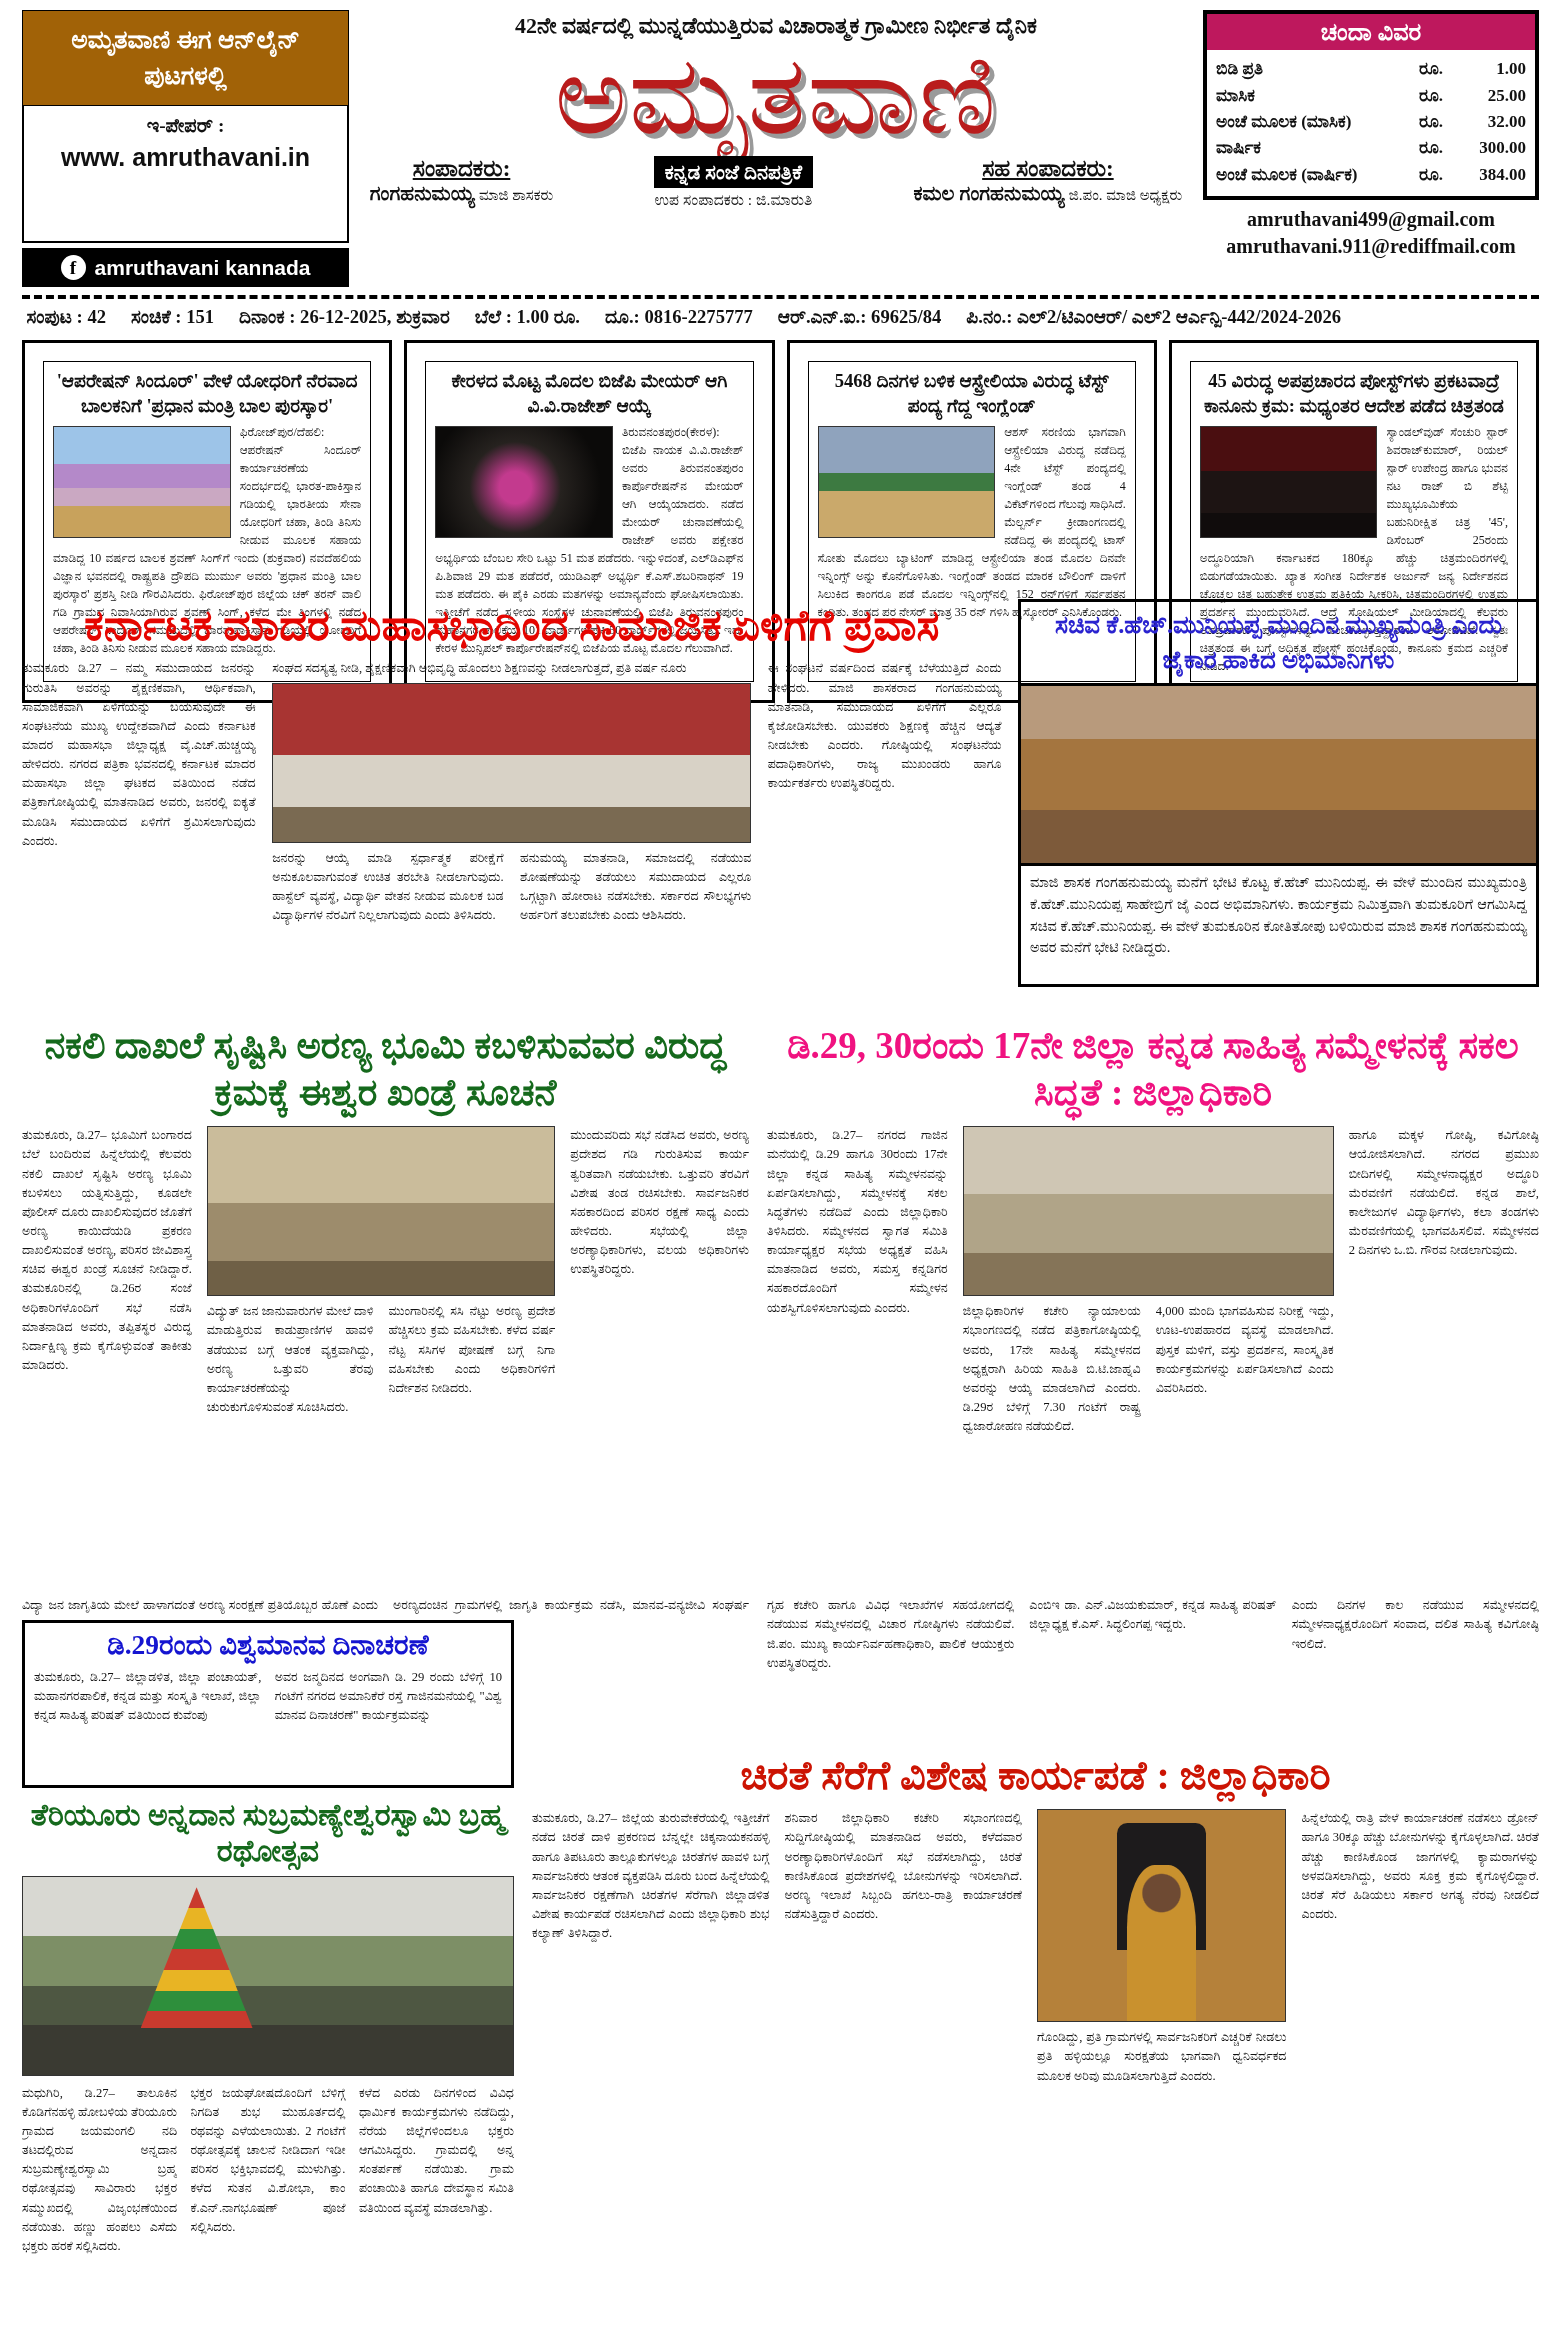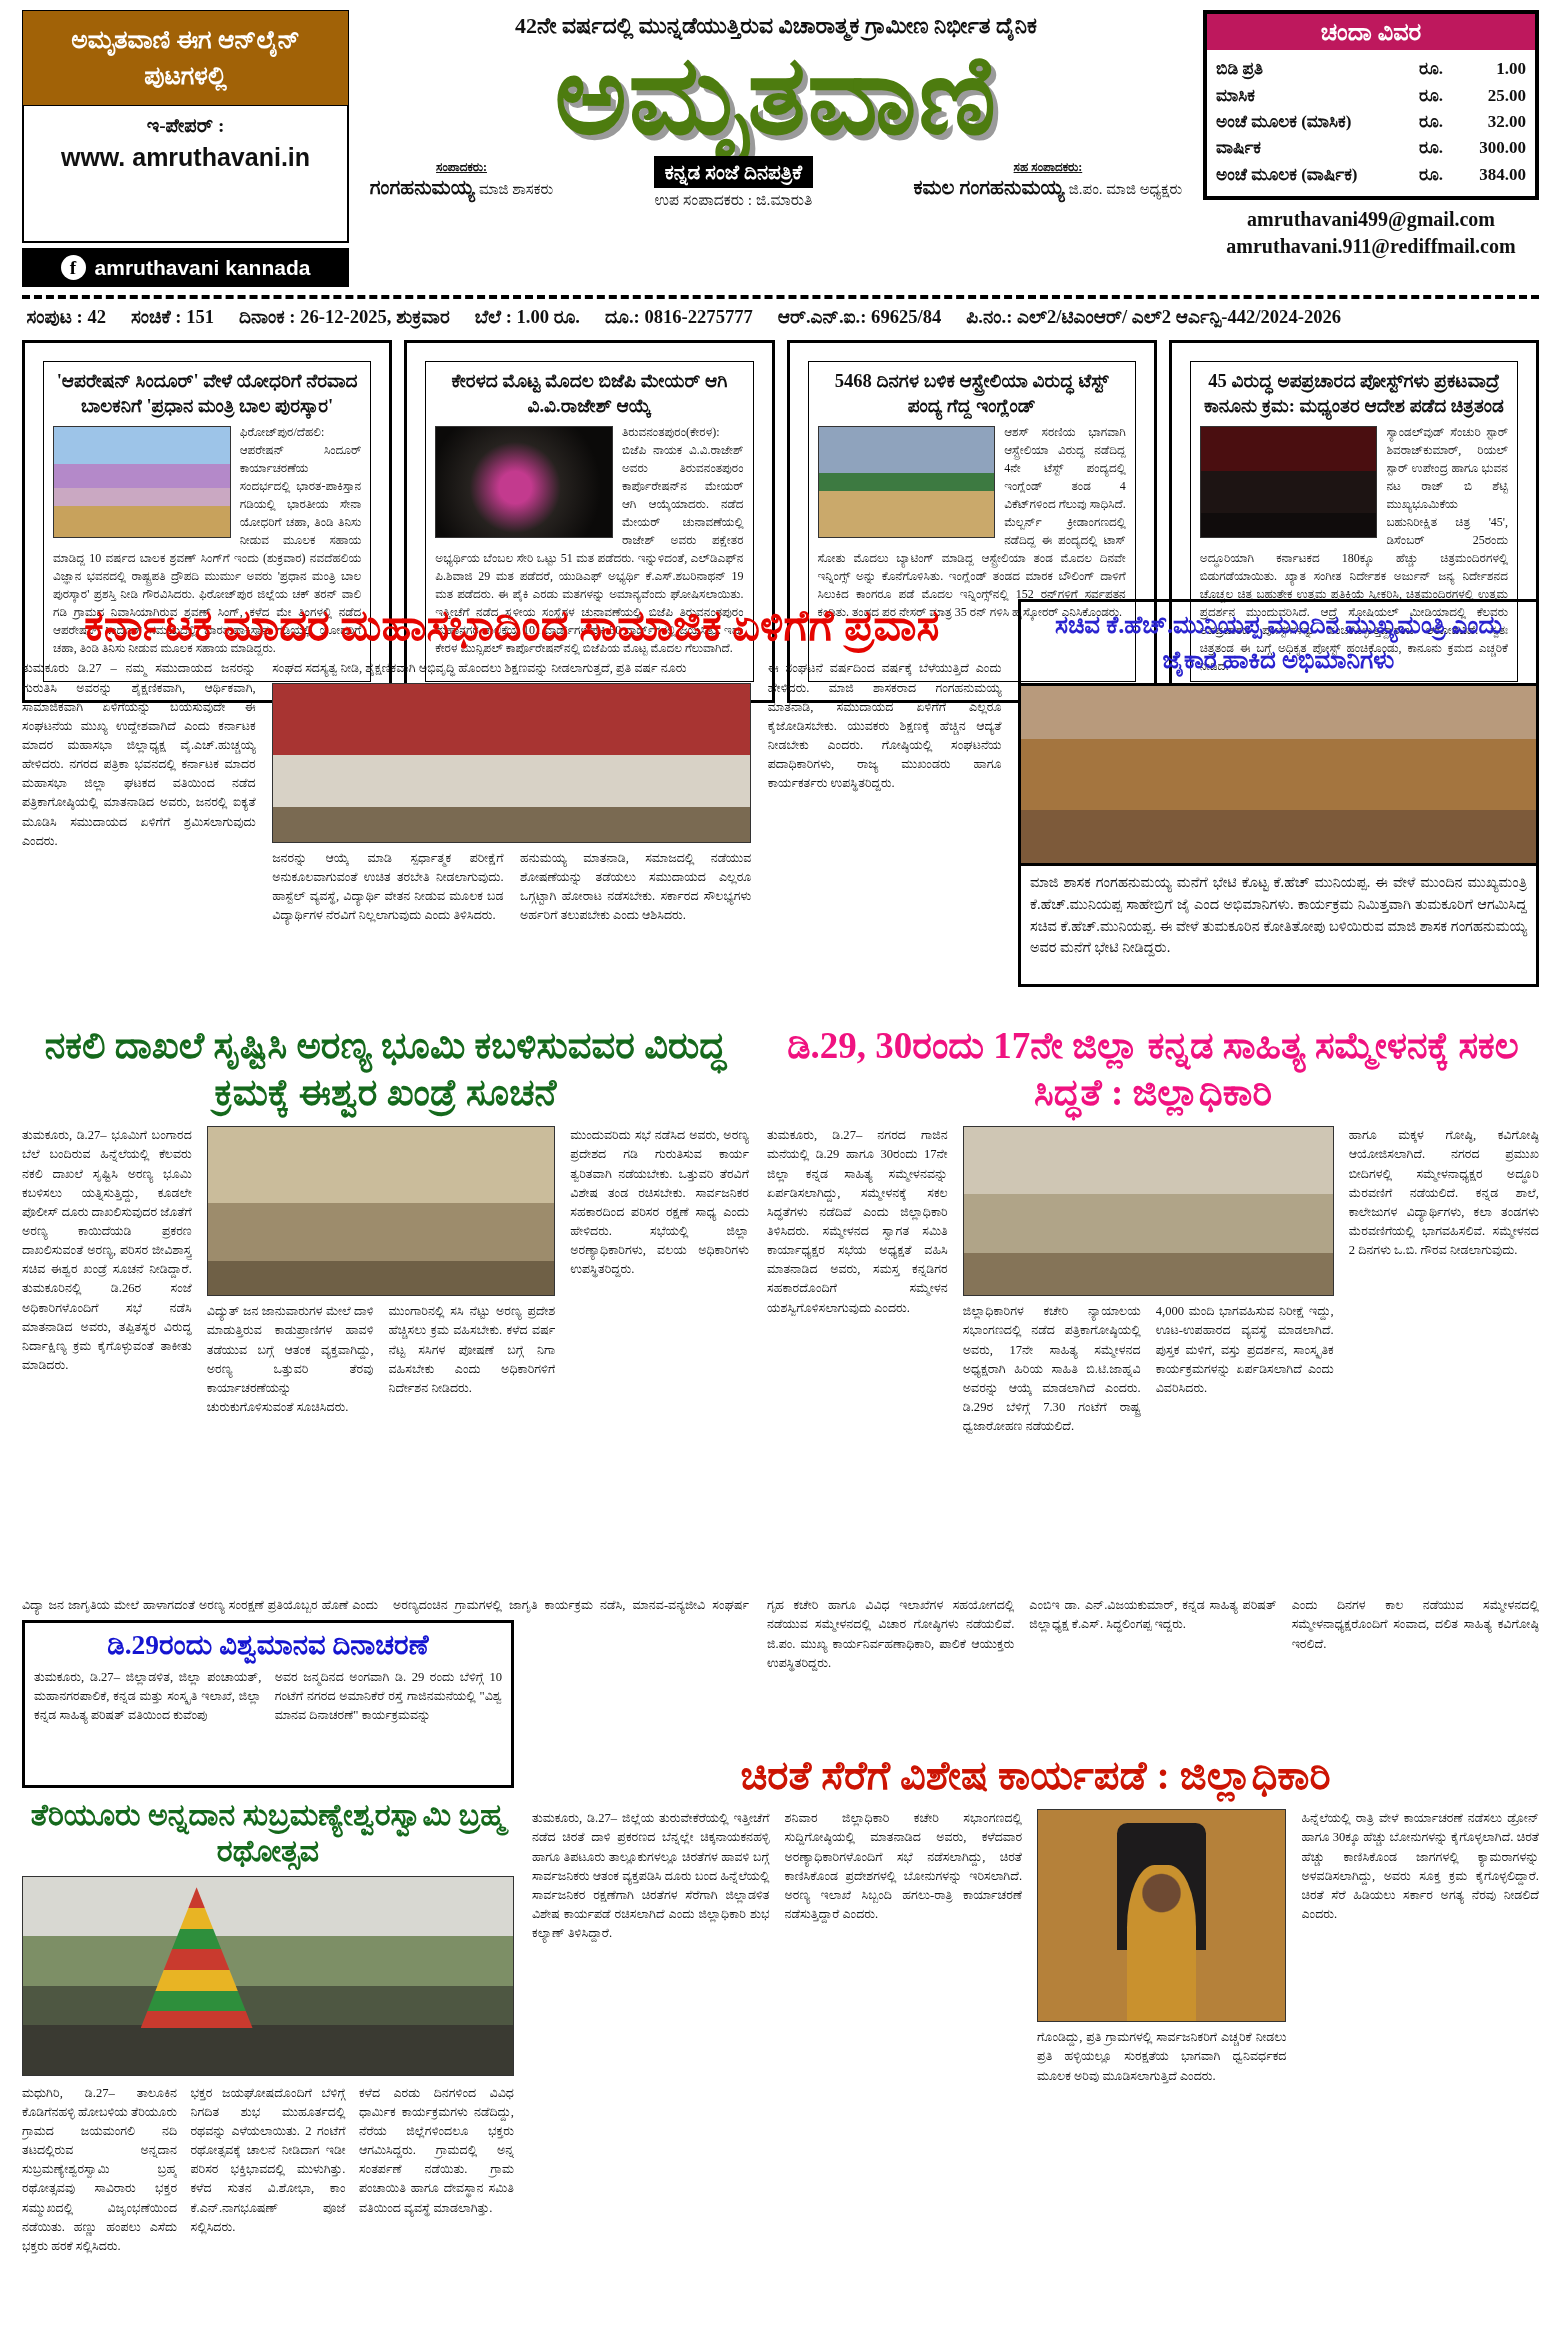--- a/index.html
+++ b/index.html
@@ -12,25 +12,25 @@
               line-height:1.45;padding:10.4px 4.5px;border:1.5px solid #000;}
   .epaper-box{border:2.2px solid #000;border-top:none;text-align:center;padding:9px 3px 7.4px;flex:1;}
   .epaper-label{font-size:19.3px;font-weight:bold;}
   .website{font-size:25px;font-weight:bold;font-family:"Liberation Sans",sans-serif;margin-top:6px;}
   .fb-bar{background:#000;color:#fff;display:flex;align-items:center;gap:9px;justify-content:center;
           font-size:21px;font-weight:bold;font-family:"Liberation Sans",sans-serif;padding:7.4px 3px;margin-top:4.5px;}
   .fb-icon{width:25px;height:25px;border-radius:50%;background:#fff;color:#000;display:inline-flex;
            align-items:center;justify-content:center;font-weight:bold;font-size:19.3px;font-family:"Liberation Serif",serif;}
   .hdr-center{flex:1;text-align:center;position:relative;}
   .tagline{font-size:22px;font-weight:bold;margin-top:3px;}
-  .masthead{font-size:110px;font-weight:bold;color:#4d7c0f;line-height:1.05;letter-spacing:1.5px;
+  .masthead{font-size:110px;font-weight:normal;color:#b91c1c;line-height:1.05;letter-spacing:1.5px;
             text-shadow:5.2px 5.2px 0 #9a9a9a;white-space:nowrap;}
   .ed-row{display:flex;justify-content:space-between;align-items:flex-start;margin-top:1.5px;padding:0 7.4px;}
   .ed-blk{text-align:center;font-size:16.4px;}
-  .ed-label{text-decoration:underline;font-weight:bold;font-size:12px;}
+  .ed-label{text-decoration:underline;font-weight:bold;font-size:23px;}
   .ed-name{font-weight:bold;font-size:20px;}
   .ed-suffix{font-size:15px;}
   .ptype-chip{background:#000;color:#fff;font-weight:bold;font-size:20px;padding:4.5px 10.4px;display:inline-block;}
   .subed{font-size:15.6px;margin-top:3px;}
   .hdr-right{width:336px;}
   .sub-box{border:4.5px solid #000;}
   .sub-title{background:#be185d;color:#fff;text-align:center;font-weight:bold;font-size:24px;padding:4.5px 0;}
   .sub-rows{padding:6px 9px 7.4px;}
   .sub-row{display:flex;font-size:17px;font-weight:bold;line-height:1.55;}
   .sub-row .lbl{flex:1;}

